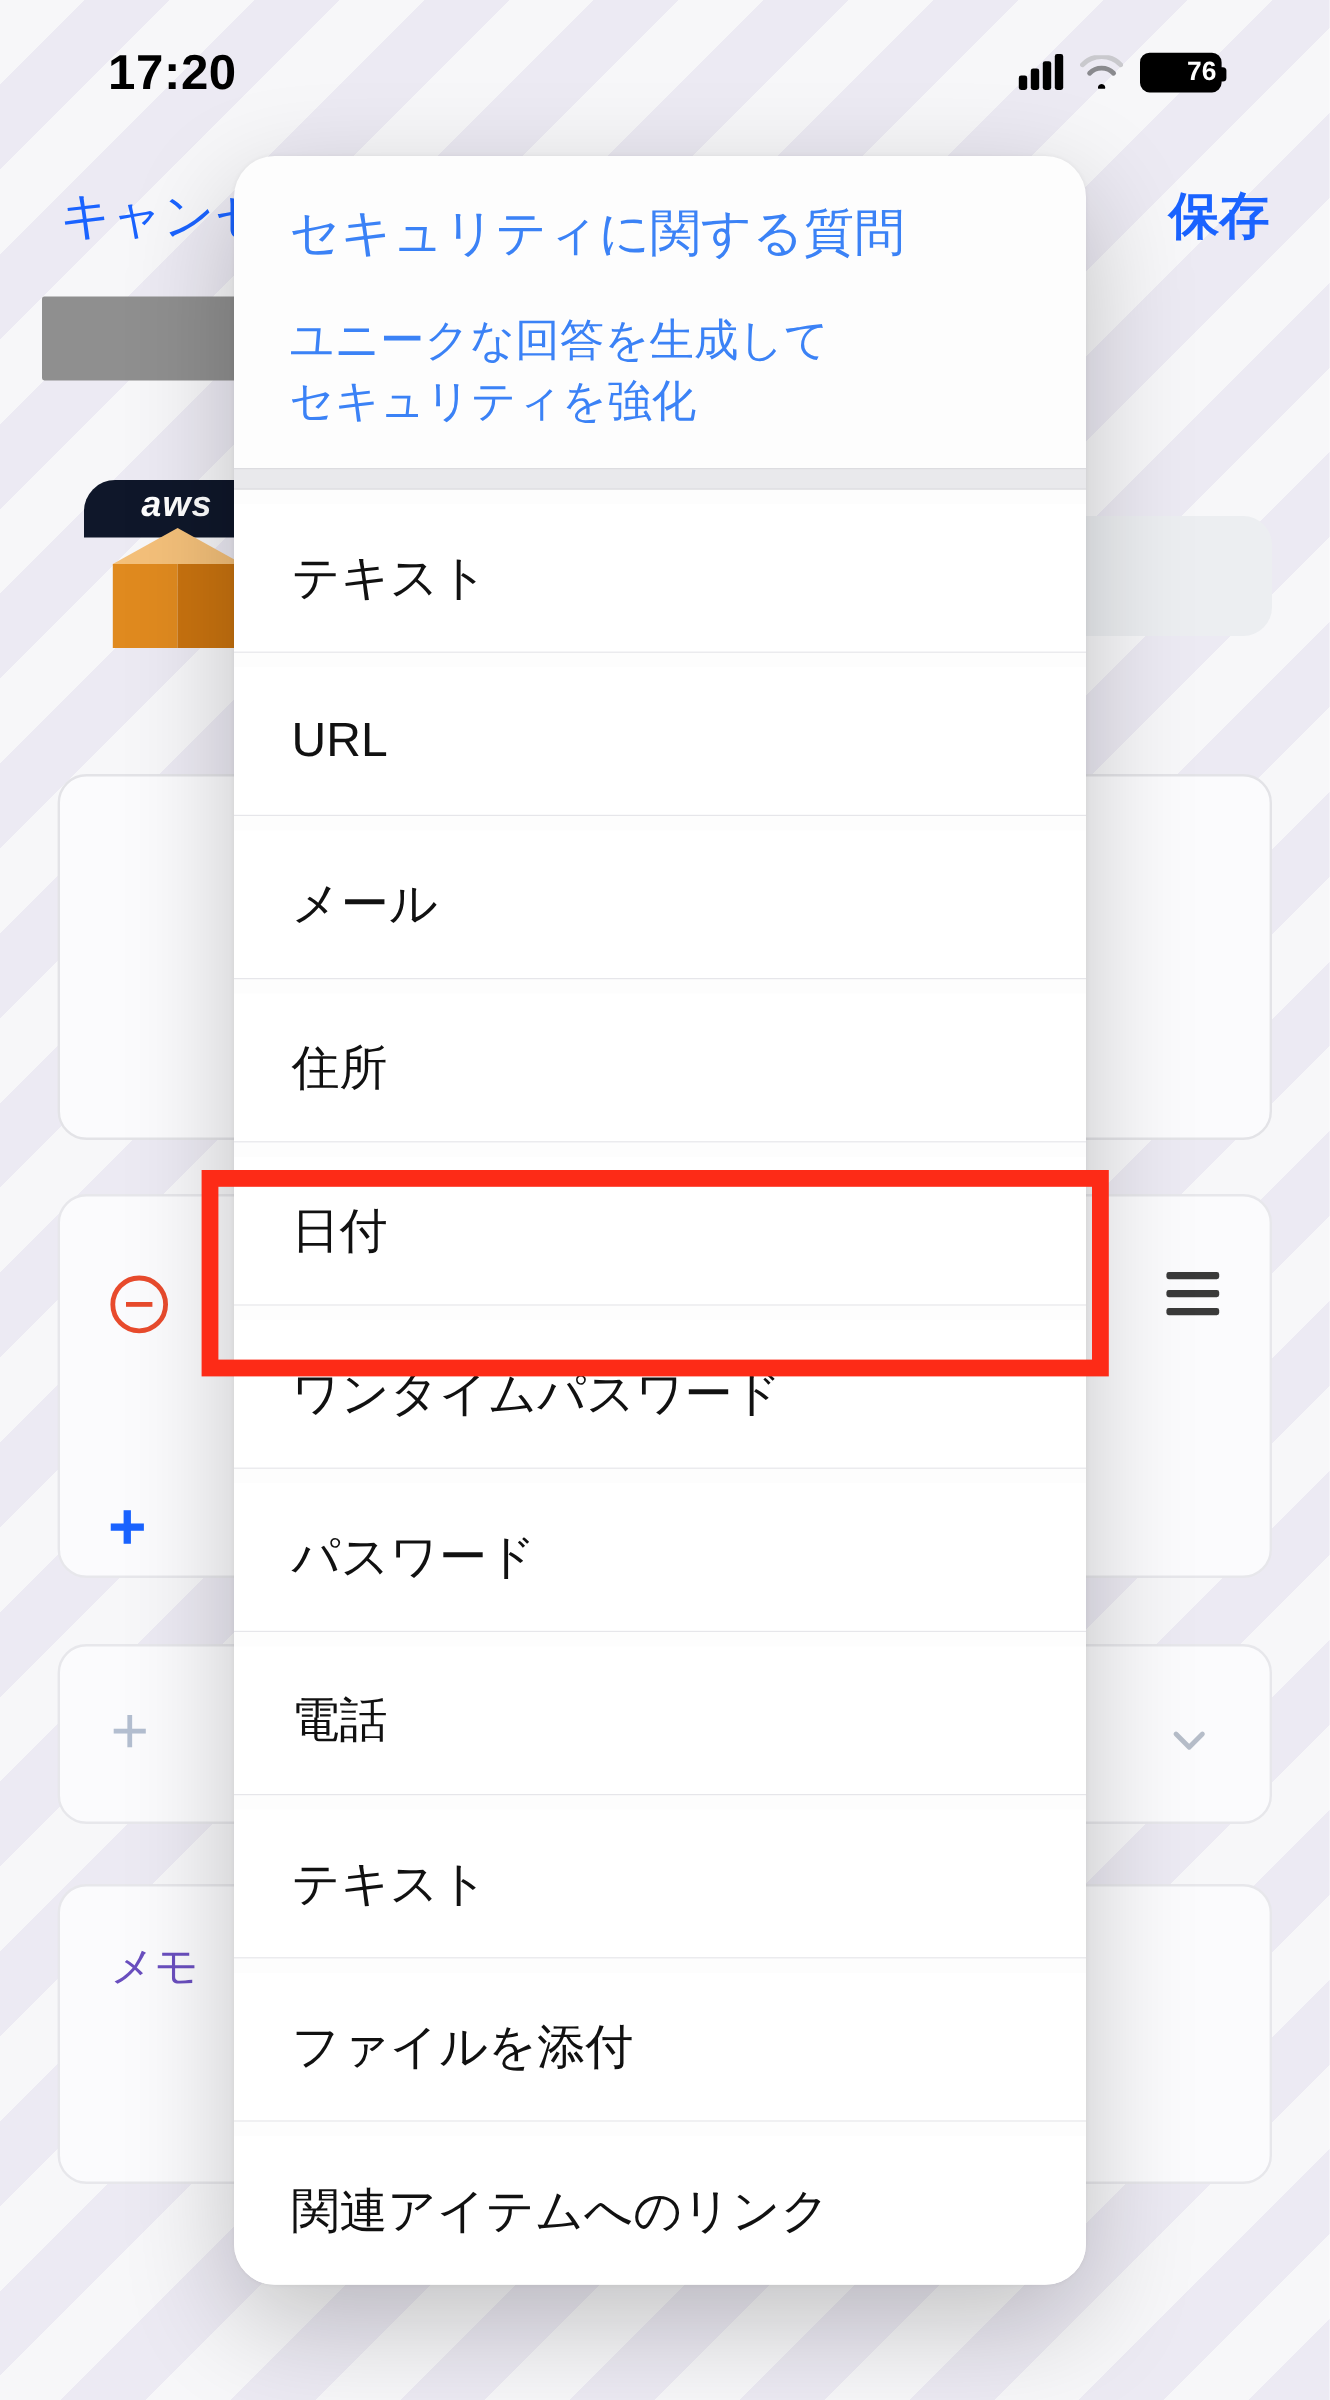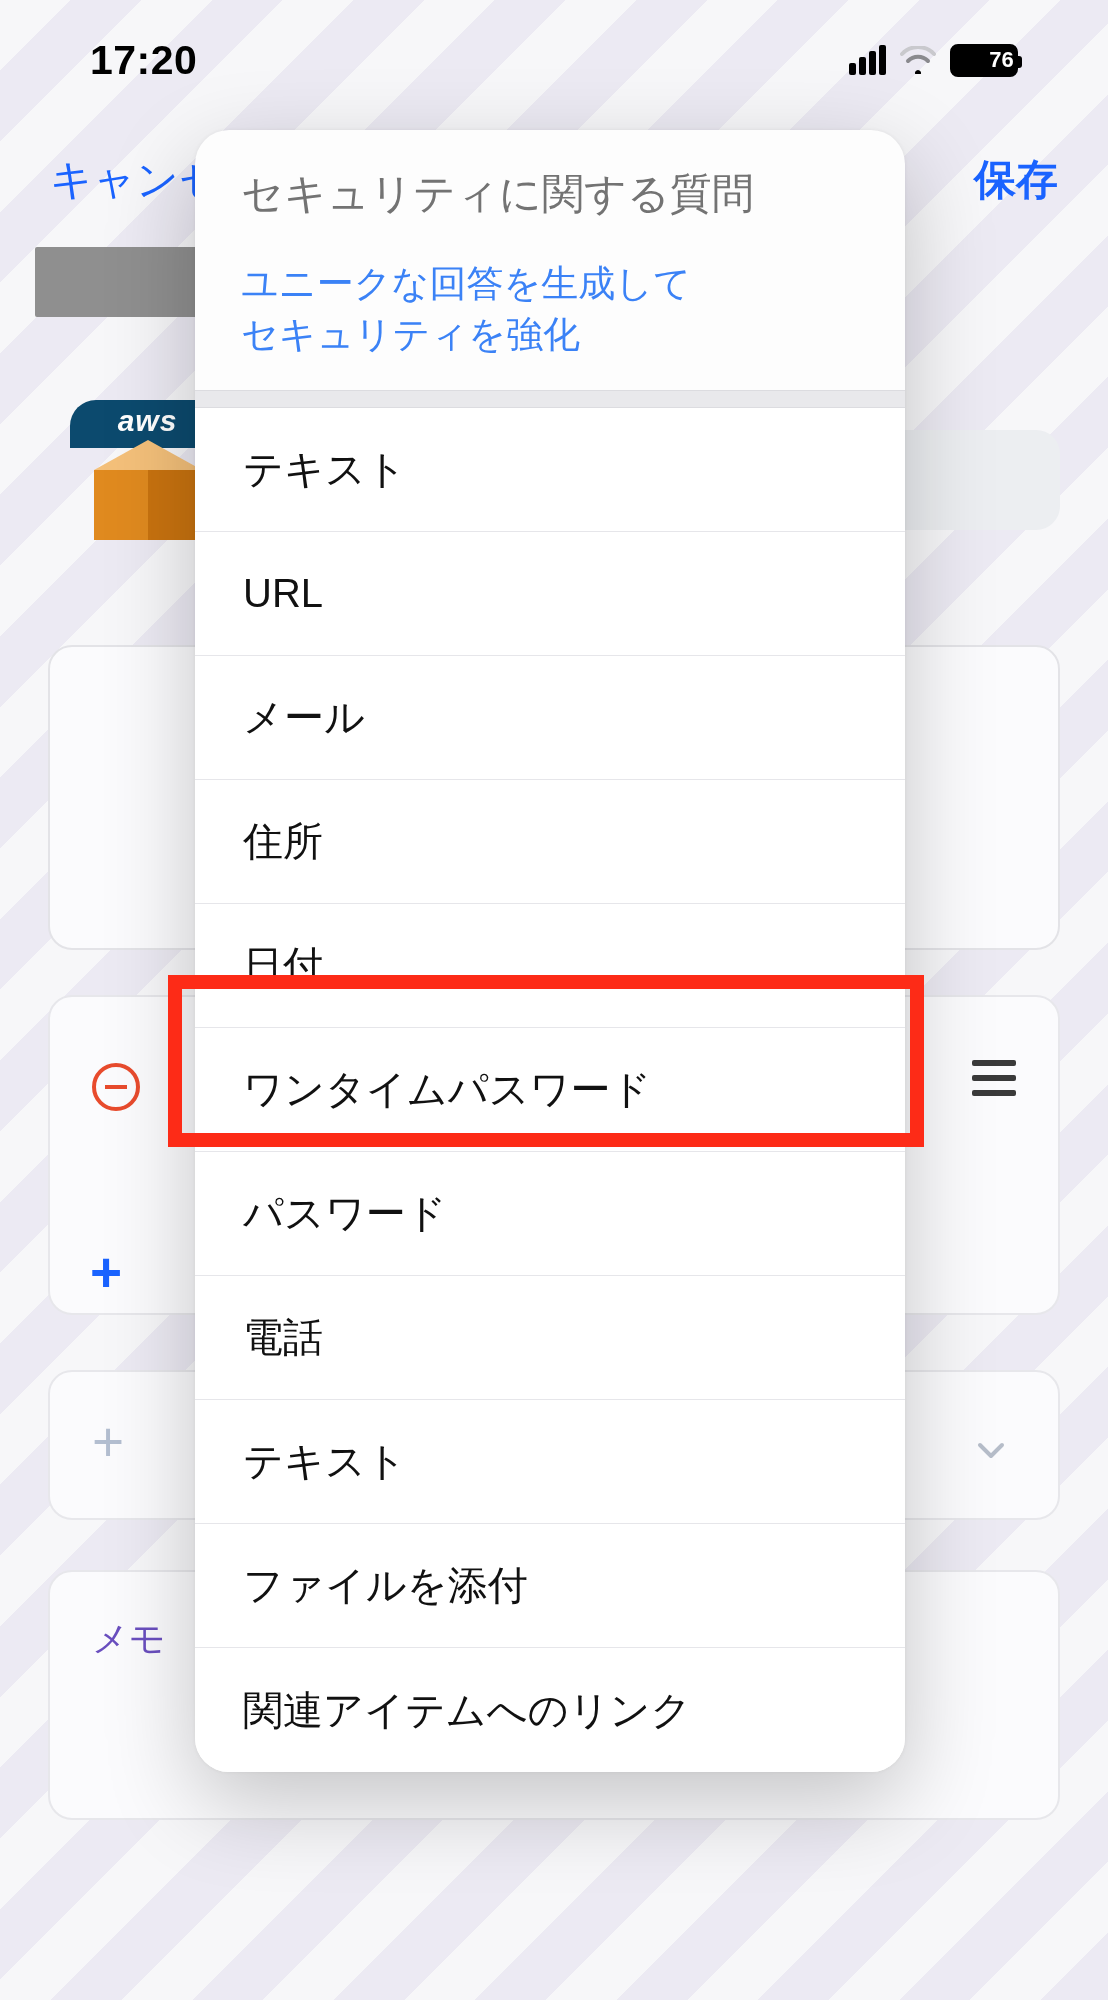--- a/index.html
+++ b/index.html
@@ -120,21 +120,21 @@
       left: 0;
       right: 0;
     }
     .aws-block {
       position: absolute;
       top: 400px;
       left: 70px;
       width: 155px;
     }
     .aws-pill {
-      background: #0c4a6e;
+      background: #0f172a;
       color:#fff;
       font-size:30px;
       font-weight:600;
       text-align:center;
       border-radius: 26px 26px 0 0;
       padding: 4px 0 10px;
       letter-spacing:1px;
       font-style: italic;
     }
     .aws-cube {
@@ -231,21 +231,21 @@
       box-shadow: 0 30px 90px rgba(0,0,0,0.22), 0 0 4px rgba(0,0,0,0.06);
       overflow: hidden;
       z-index: 50;
     }
     .sheet-header {
       padding: 36px 46px 30px;
     }
     .sheet-title {
       font-size: 42px;
       font-weight: 500;
-      color: #737373;
+      color: #3b82f6;
       margin-bottom: 10px;
     }
     .sheet-sub {
       font-size: 37px;
       color: #3b82f6;
       line-height: 1.38;
       margin-top: 36px;
     }
     .sheet-gap {
       height: 18px;
@@ -255,20 +255,21 @@
     }
     .sheet-item {
       height: 124px;
       border-bottom: 1.5px solid #e6e6ea;
       display: flex;
       align-items: center;
       padding: 12px 48px;
       font-size: 40px;
       color: #111;
       background:#ffffff;
+      margin-top:12px;
     }
     .sheet-item:last-child { border-bottom: none; }
 
     
     .highlight {
       position: absolute;
       top: 975px;
       left: 168px;
       width: 756px;
       height: 172px;

